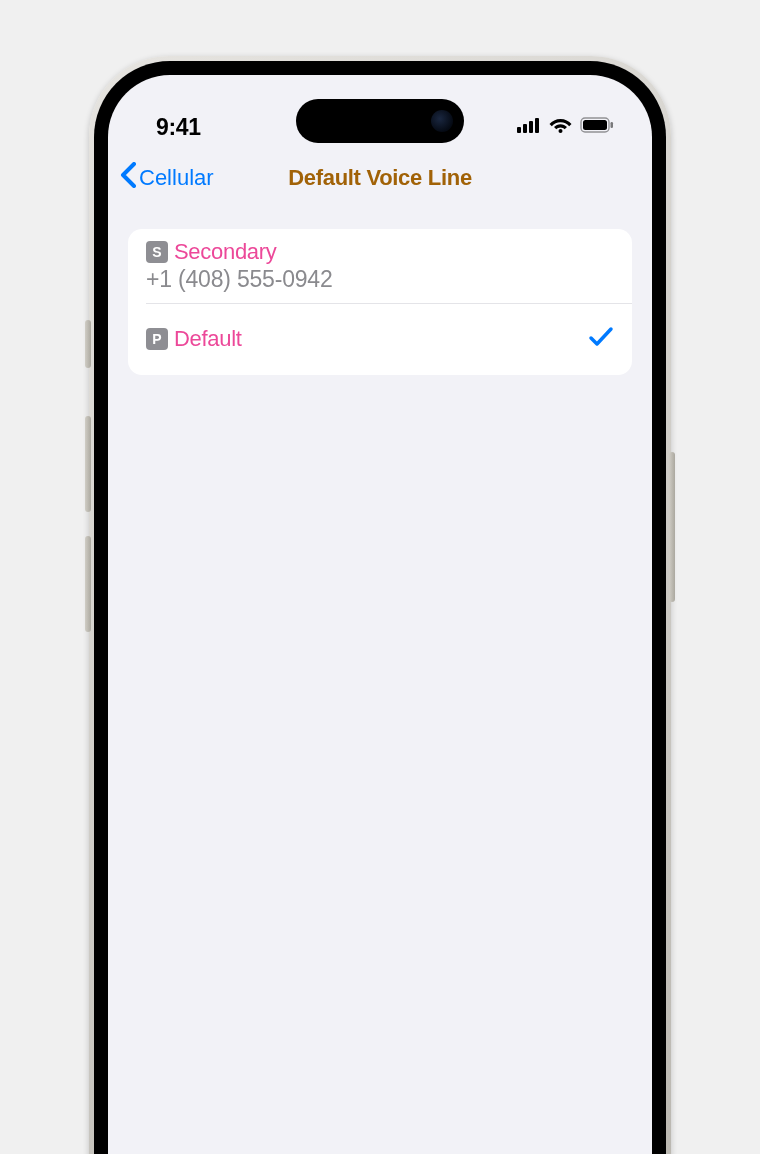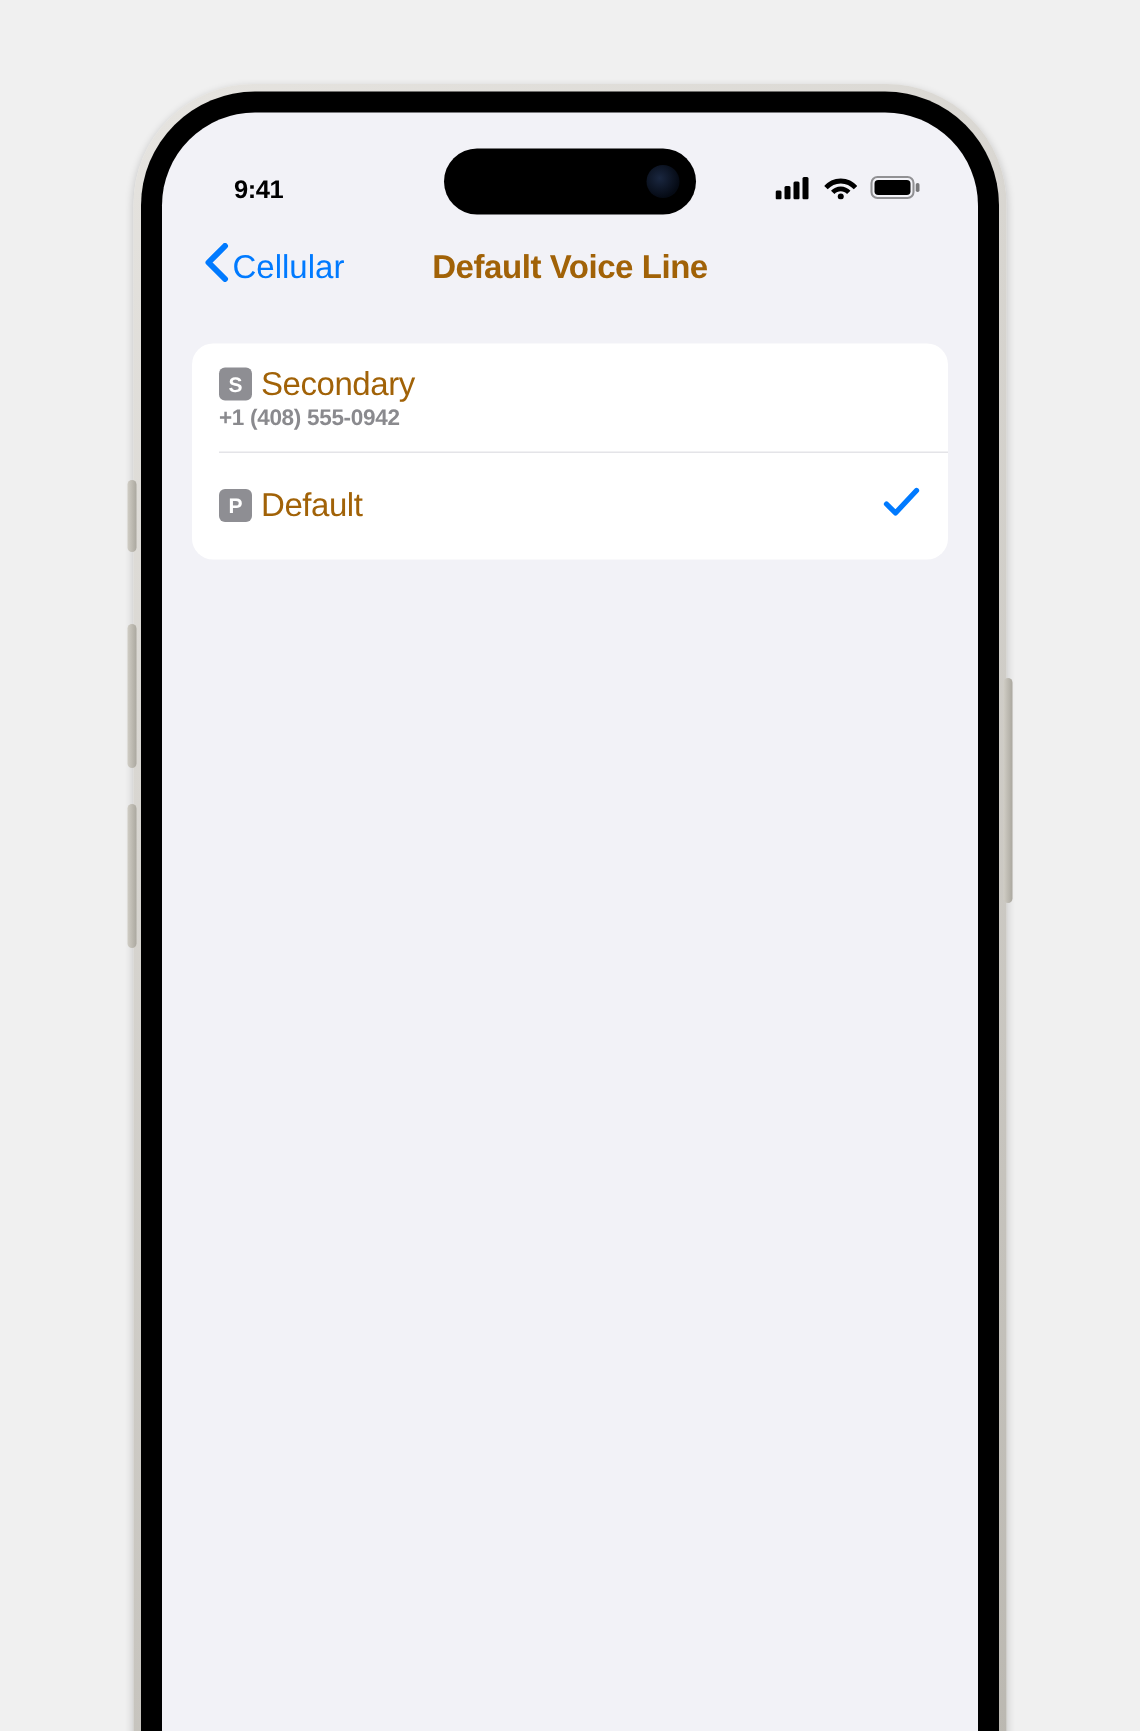--- a/index.html
+++ b/index.html
@@ -73,40 +73,40 @@
       background: radial-gradient(circle at 40% 40%, #1a2740, #050a14 70%);
     }
     .status-bar {
       display: flex;
       justify-content: space-between;
       align-items: center;
       height: 74px;
       padding: 30px 38px 0 48px;
     }
     .status-time {
-      font-size: 17px;
+      font-size: 23px;
       font-weight: 600;
       color: #000;
       letter-spacing: -0.3px;
     }
     .status-icons {
       display: flex;
       align-items: center;
       gap: 8px;
     }
     .nav-bar {
       position: relative;
       height: 58px;
       display: flex;
       align-items: center;
       justify-content: center;
     }
     .back-button {
       position: absolute;
-      left: 28px;
+      left: 12px;
       display: flex;
       align-items: center;
       color: #007aff;
       font-size: 22px;
       gap: 2px;
     }
     .nav-title {
       font-size: 22px;
       font-weight: 600;
       color: #a16207;
@@ -154,28 +154,27 @@
       background: #8e8e93;
       color: #fff;
       font-size: 14px;
       font-weight: 600;
       display: flex;
       align-items: center;
       justify-content: center;
     }
     .item-label {
       font-size: 22px;
-      color: #a16207;
+      color: #ec4899;
       letter-spacing: -0.3px;
     }
     .item-detail {
-      font-size: 15px;
+      font-size: 23px;
       color: #8a8a8e;
       letter-spacing: -0.2px;
-      font-weight: bold;
     }
     .checkmark {
       color: #007aff;
       flex-shrink: 0;
     }
   </style>
 </head>
 <body>
 
 <div class="phone-frame">

